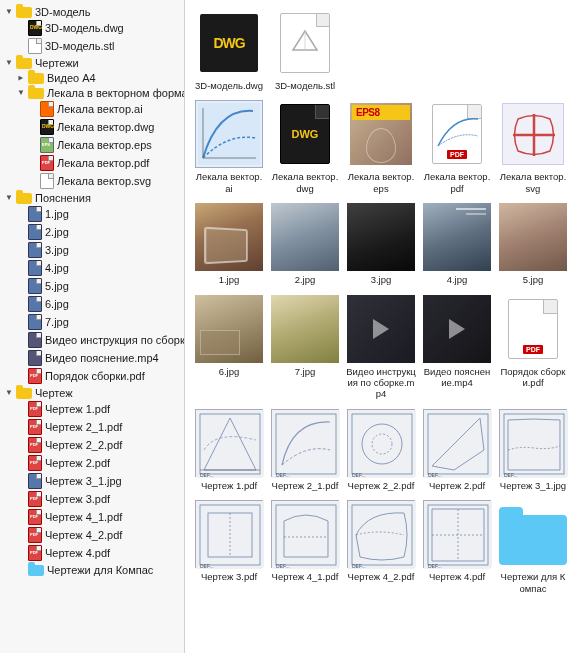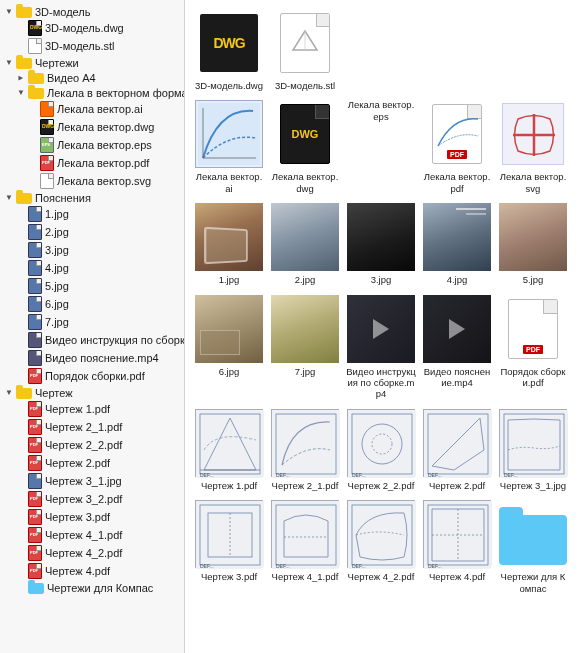--- a/index.html
+++ b/index.html
@@ -403,25 +403,20 @@
     <span class="tree-label">Чертеж 2.pdf</span>
   </div>
   <div class="tree-item indent-1">
     <span class="triangle empty">▼</span>
     <span class="file-icon file-jpg"></span>
     <span class="tree-label">Чертеж 3_1.jpg</span>
   </div>
   <div class="tree-item indent-1">
     <span class="triangle empty">▼</span>
     <span class="file-icon file-pdf"></span>
-    <span class="tree-label">Чертеж 3_2.pdf</span>
-  </div>
-  <div class="tree-item indent-1">
-    <span class="triangle empty">▼</span>
-    <span class="file-icon file-pdf"></span>
     <span class="tree-label">Чертеж 3.pdf</span>
   </div>
   <div class="tree-item indent-1">
     <span class="triangle empty">▼</span>
     <span class="file-icon file-pdf"></span>
     <span class="tree-label">Чертеж 4_1.pdf</span>
   </div>
   <div class="tree-item indent-1">
     <span class="triangle empty">▼</span>
     <span class="file-icon file-pdf"></span>
@@ -489,20 +484,30 @@
         <div class="thumb-box">
           <div style="width:50px;height:60px;background:#1a1a1a;border:1px solid #000;border-radius:2px;position:relative;display:flex;align-items:center;justify-content:center;">
             <span style="position:absolute;top:0;right:0;width:14px;height:14px;background:#333;border-left:1px solid #555;border-bottom:1px solid #555;"></span>
             <span style="color:#f5c518;font-weight:bold;font-size:11px;">DWG</span>
           </div>
         </div>
         <span class="thumb-label">Лекала вектор.dwg</span>
       </div>
 
       <div class="grid-item">
+        <div class="thumb-box">
+          <div style="position:relative;width:62px;height:62px;">
+
+            <div style="width:62px;height:62px;background:linear-gradient(135deg,#c8b090,#907060);overflow:hidden;position:relative;">
+              <div style="position:absolute;top:2px;left:2px;right:2px;background:#f5c518;padding:2px 4px;font-weight:bold;font-size:10px;color:#c00;letter-spacing:-0.5px;">EPS8</div>
+
+              <div style="position:absolute;bottom:2px;left:50%;transform:translateX(-50%);width:30px;height:35px;border:1px solid rgba(255,255,255,0.4);border-radius:50% 50% 50% 50%/60% 60% 40% 40%;"></div>
+            </div>
+          </div>
+        </div>
         <span class="thumb-label">Лекала вектор.eps</span>
       </div>
 
       <div class="grid-item">
         <div class="thumb-box">
           <div style="width:50px;height:60px;background:#fff;border:1px solid #bbb;border-radius:2px;position:relative;overflow:hidden;">
             <div style="position:absolute;top:0;right:0;width:14px;height:14px;background:#eee;border-left:1px solid #bbb;border-bottom:1px solid #bbb;"></div>
             <div style="position:absolute;bottom:4px;left:50%;transform:translateX(-50%);background:#c00;color:#fff;font-size:7px;font-weight:bold;padding:1px 3px;border-radius:1px;">PDF</div>
             <svg width="50" height="40" viewBox="0 0 50 40" style="position:absolute;top:6px;">
               <path d="M5,35 Q20,5 45,8" fill="none" stroke="#4488cc" stroke-width="1.5"></path>

